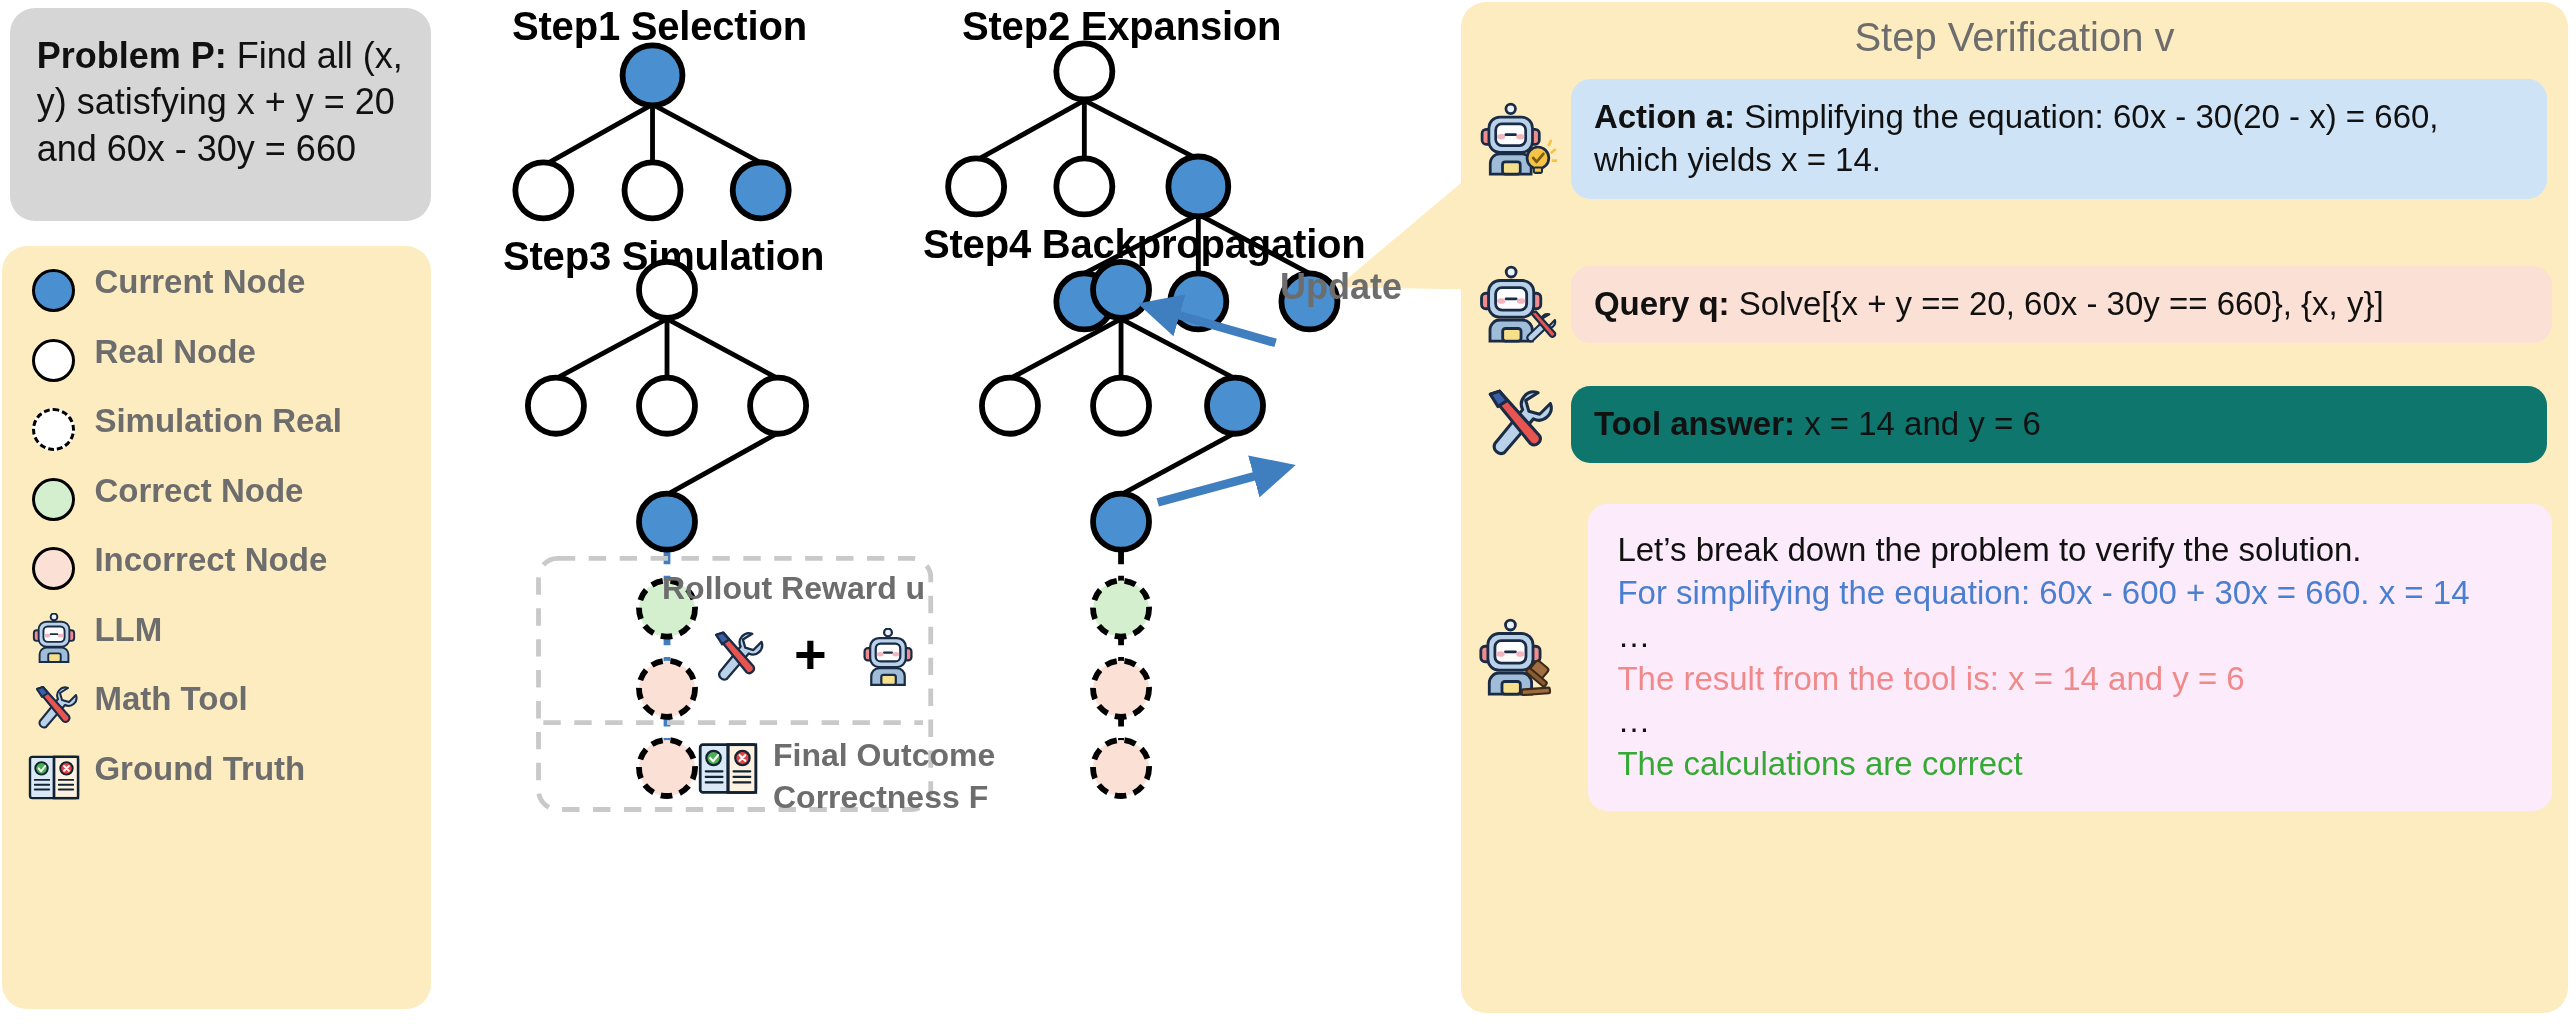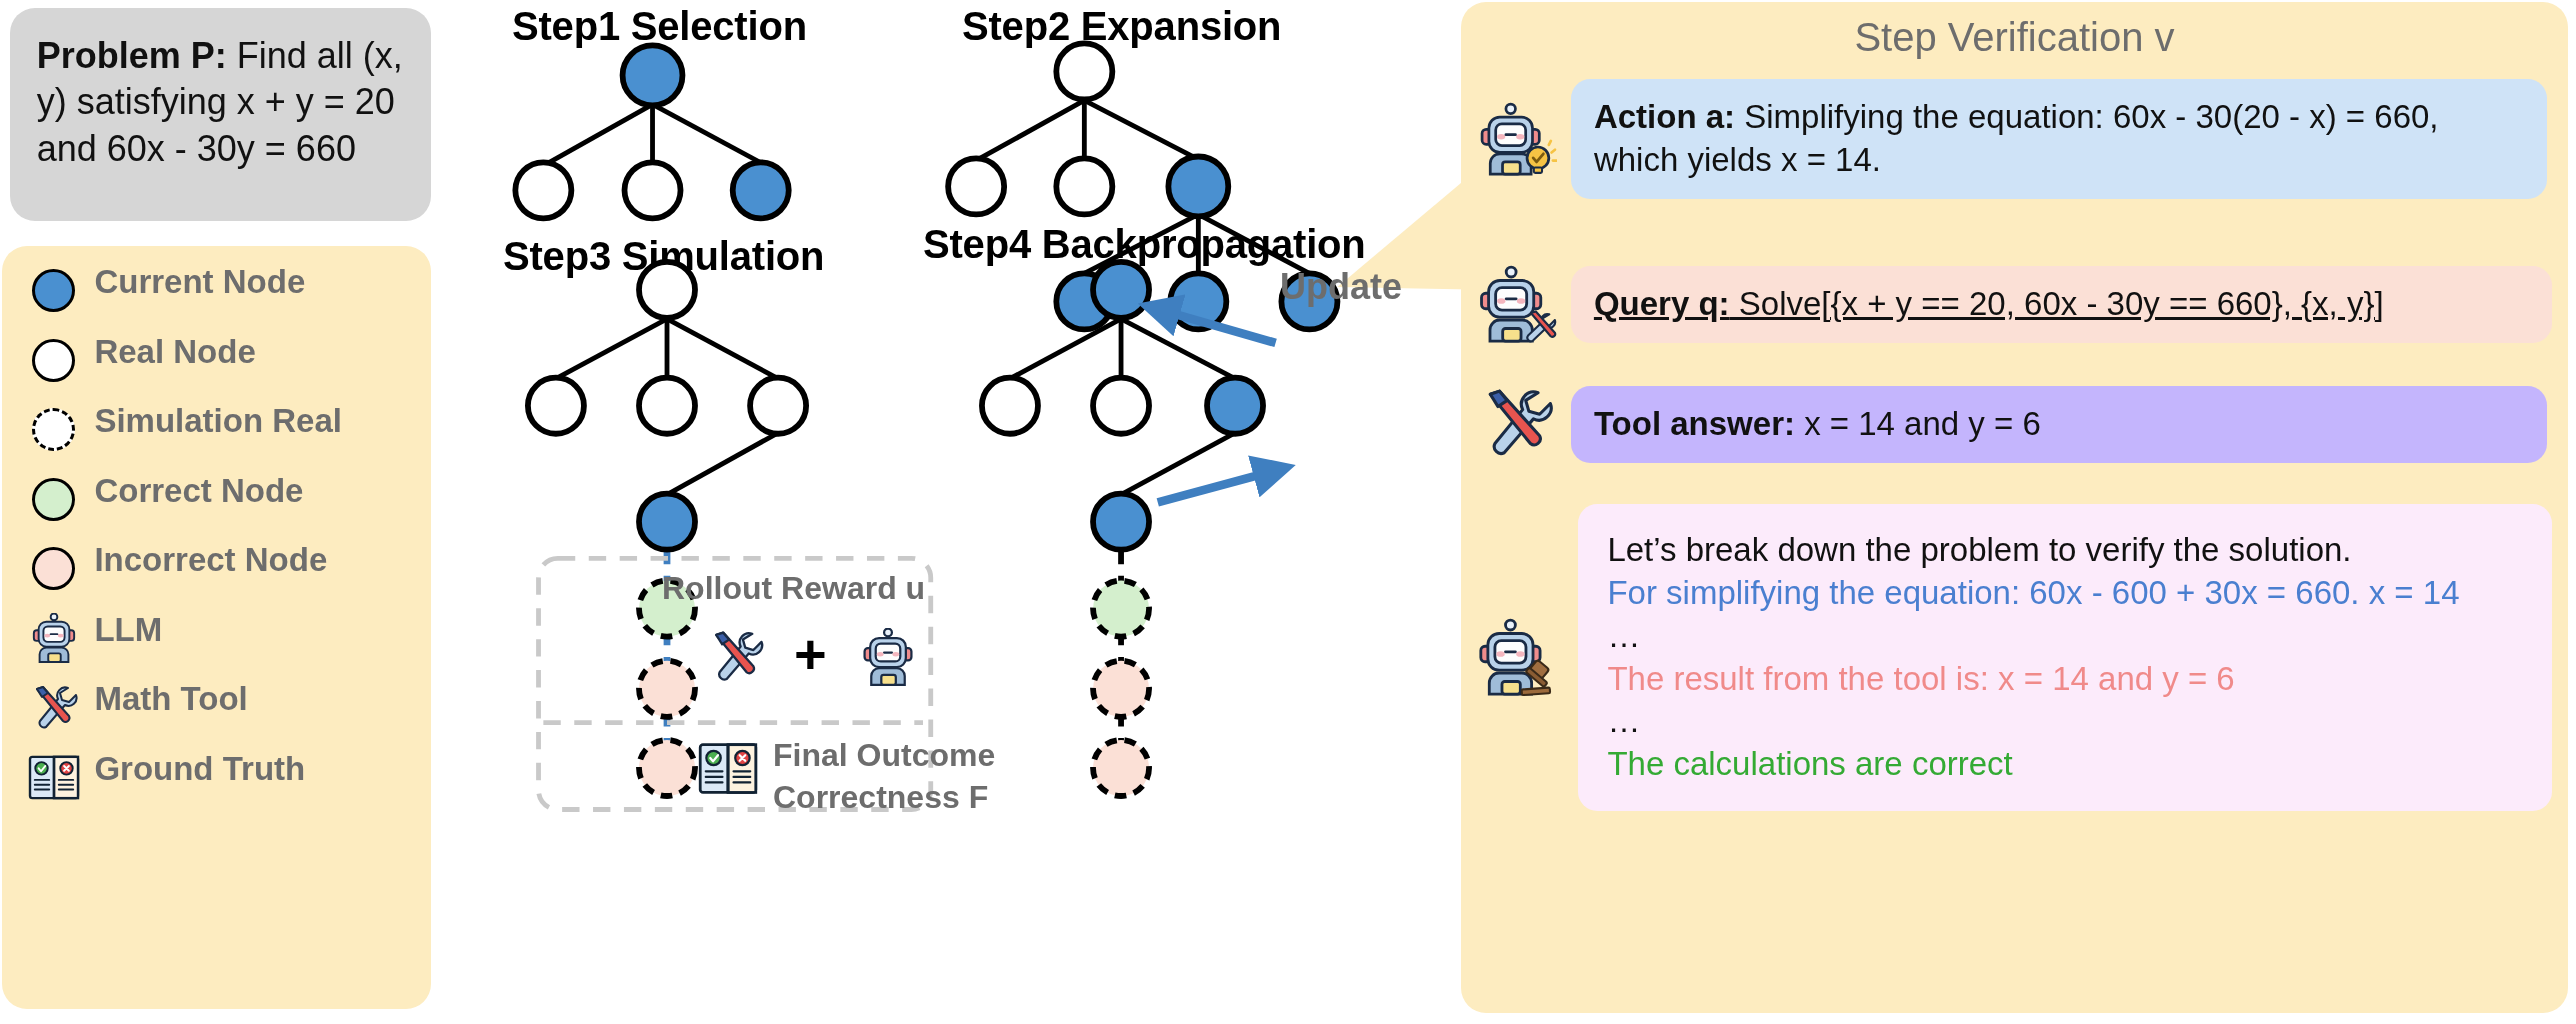--- a/index.html
+++ b/index.html
@@ -55,21 +55,21 @@
     font-size:40px;font-weight:400;color:#6d6d6d;
   }
   .vrow{position:absolute;display:flex;align-items:center;}
   .vbox{
     border-radius:19.3px;box-sizing:border-box;
     padding:17.4px 23px;font-size:33px;line-height:1.30;color:#111;
   }
   .vbox b{font-weight:700;}
   .box-action{background:#cfe3f7;}
   .box-query{background:#fbe0d6;}
-  .box-tool{background:#c4b5fd;}
+  .box-tool{background:#0f766e;}
   .box-verify{background:#fcebfb;}
   .vline{margin:0;}
   .c-blue{color:#4a7fd0;}
   .c-red{color:#f08a8a;}
   .c-green{color:#34aa34;}
   .c-dots{color:#111;letter-spacing:1.9px;}
 
   
   .ricon{width:79px;height:79px;}
 </style>
@@ -364,21 +364,21 @@
           <ellipse cx="60" cy="51" rx="6" ry="4" fill="#f4b6be"></ellipse>
           <line x1="39" y1="48" x2="53" y2="48" stroke="#1a2b45" stroke-width="4" stroke-linecap="round"></line>
           <path d="M16 108 V92 a14 14 0 0 1 14 -14 h32 a14 14 0 0 1 14 14 v16 z" fill="#9fbcd8" stroke="#1a2b45" stroke-width="4"></path>
           <rect x="34" y="90" width="26" height="18" rx="4" fill="#f7e08c" stroke="#1a2b45" stroke-width="4"></rect>
           <g stroke="#1a2b45" stroke-width="3" stroke-linejoin="round">
             <path d="M100 70 a9 9 0 0 0 -11 12 L70 100 a5 5 0 0 0 7 7 L96 89 a9 9 0 0 0 12 -11 l-8 8 l-8 -2 l-2 -8 z" fill="#b9d2ea"></path>
             <path d="M74 68 l7 -2 l27 30 a4 4 0 0 1 -6 5 z" fill="#e8544f"></path>
           </g>
         </svg>
       </span>
-      <span class="vbox box-query" style="margin-left:13.5px;width:1144px;text-decoration:underline;">
+      <span class="vbox box-query" style="margin-left:13.5px;width:1144px;">
         <b>Query q:</b><span> Solve[{x + y == 20, 60x - 30y == 660}, {x, y}]</span>
       </span>
     </div>
 
     <div class="vrow" style="left:17.4px;top:383px;width:1074px;">
       <span class="ricon">
         <svg width="77" height="77" viewBox="0 0 100 100">
           <g stroke="#1a2b45" stroke-width="4" stroke-linejoin="round">
             <path d="M78 10 a16 16 0 0 0 -20 22 L22 76 a9 9 0 0 0 12 12 L72 44 a16 16 0 0 0 22 -20 L80 38 l-14 -4 l-4 -14 z" fill="#b9d2ea"></path>
             <path d="M16 12 l12 -4 l52 58 a8 8 0 0 1 -12 10 z" fill="#e8544f"></path>
@@ -405,21 +405,21 @@
           <line x1="39" y1="48" x2="53" y2="48" stroke="#1a2b45" stroke-width="4" stroke-linecap="round"></line>
           <path d="M16 108 V92 a14 14 0 0 1 14 -14 h32 a14 14 0 0 1 14 14 v16 z" fill="#9fbcd8" stroke="#1a2b45" stroke-width="4"></path>
           <rect x="34" y="90" width="26" height="18" rx="4" fill="#f7e08c" stroke="#1a2b45" stroke-width="4"></rect>
           <g stroke="#3b2a18" stroke-width="3" stroke-linejoin="round">
             <rect x="62" y="100" width="40" height="8" rx="2" fill="#9c6a3c" transform="rotate(-4 82 104)"></rect>
             <rect x="76" y="64" width="22" height="18" rx="4" fill="#a06e40" transform="rotate(40 87 73)"></rect>
             <rect x="66" y="80" width="34" height="8" rx="3" fill="#8a5c33" transform="rotate(40 83 84)"></rect>
           </g>
         </svg>
       </span>
-      <span class="vbox box-verify" style="margin-left:21px;width:976px;padding:25px 29px;">
+      <span class="vbox box-verify" style="margin-left:31px;width:976px;padding:25px 29px;">
         <p class="vline">Let’s break down the problem to verify the solution.</p>
         <p class="vline c-blue">For simplifying the equation: 60x - 600 + 30x = 660.  x = 14</p>
         <p class="vline c-dots">…</p>
         <p class="vline c-red">The result from the tool is: x = 14 and y = 6</p>
         <p class="vline c-dots">…</p>
         <p class="vline c-green">The calculations are correct</p>
       </span>
     </div>
 
   </div>

